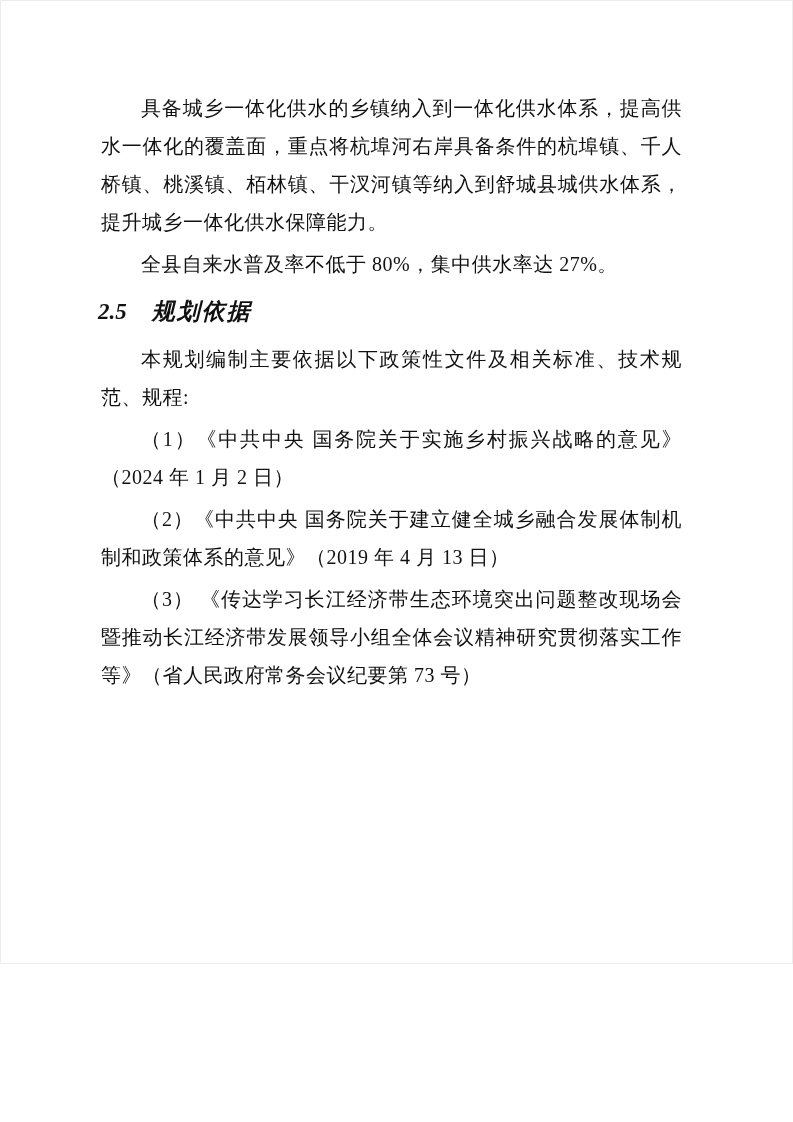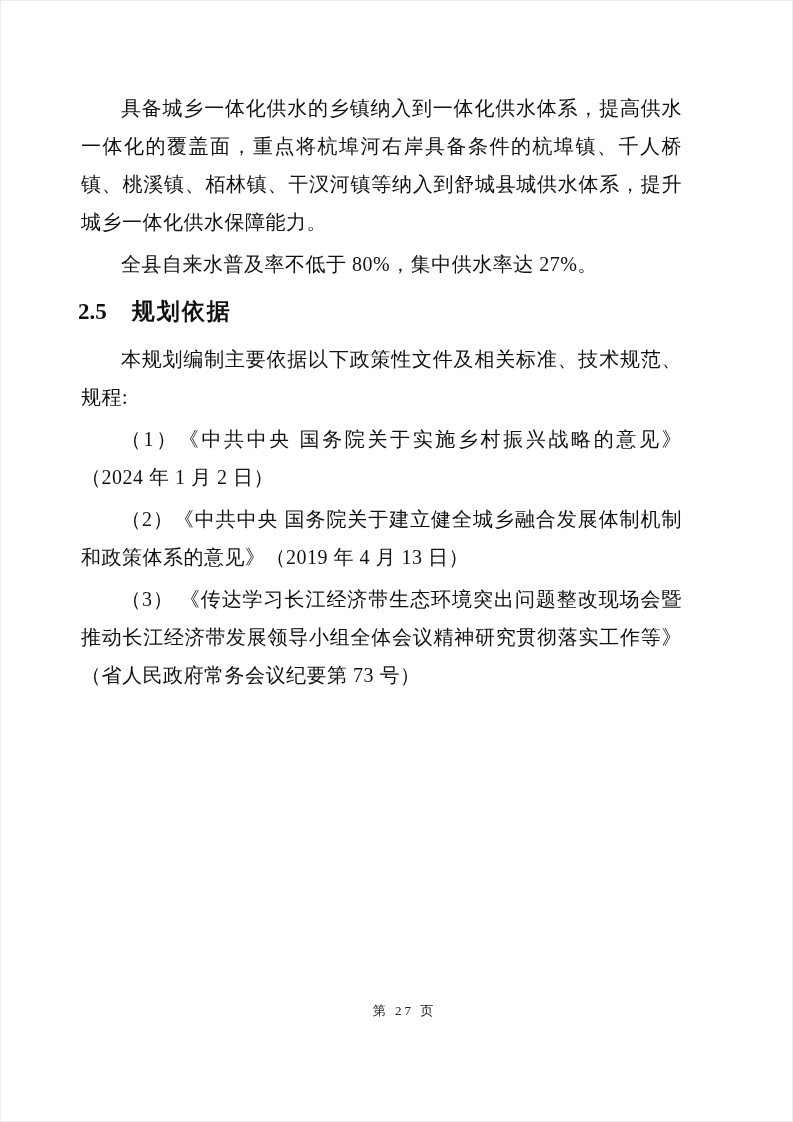--- a/index.html
+++ b/index.html
@@ -3,43 +3,44 @@
 <meta charset="utf-8">
 <style>
   html, body {
     margin: 0;
     padding: 0;
     background: #ffffff;
   }
   .page {
     position: relative;
     width: 793px;
-    height: 1122px;
+    height: 964px;
     box-sizing: border-box;
     background: #ffffff;
     border: 1px solid #ededed;
-    padding: 88px 110px 0 80px;
+    padding: 88px 110px 0 100px;
     font-family: "Liberation Serif", serif;
     color: #111111;
     overflow: hidden;
   }
   .body-para {
     margin: 0 0 4px 0;
     font-size: 20px;
     line-height: 38px;
     text-align: justify;
     text-indent: 2em;
     letter-spacing: 0.5px;
   }
   .section-heading {
     margin: 12px 0 12px -3px;
     font-size: 23px;
     line-height: 32px;
     font-weight: bold;
     text-indent: 0;
+    font-style: italic;
   }
   .section-number {
     font-family: "Liberation Serif", serif;
     font-weight: bold;
     margin-right: 25px;
   }
   .section-title {
     font-family: "Liberation Sans", sans-serif;
     font-weight: bold;
     letter-spacing: 2px;

